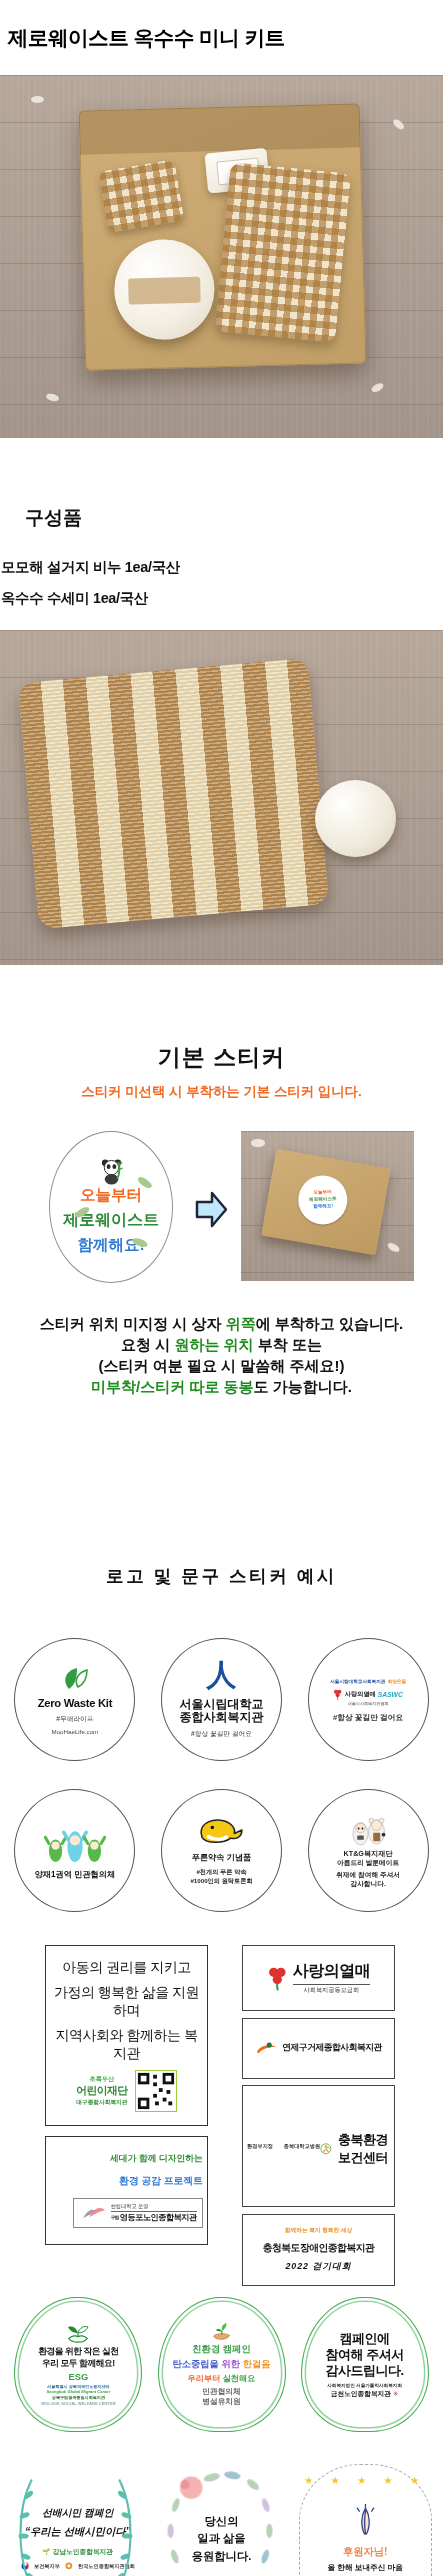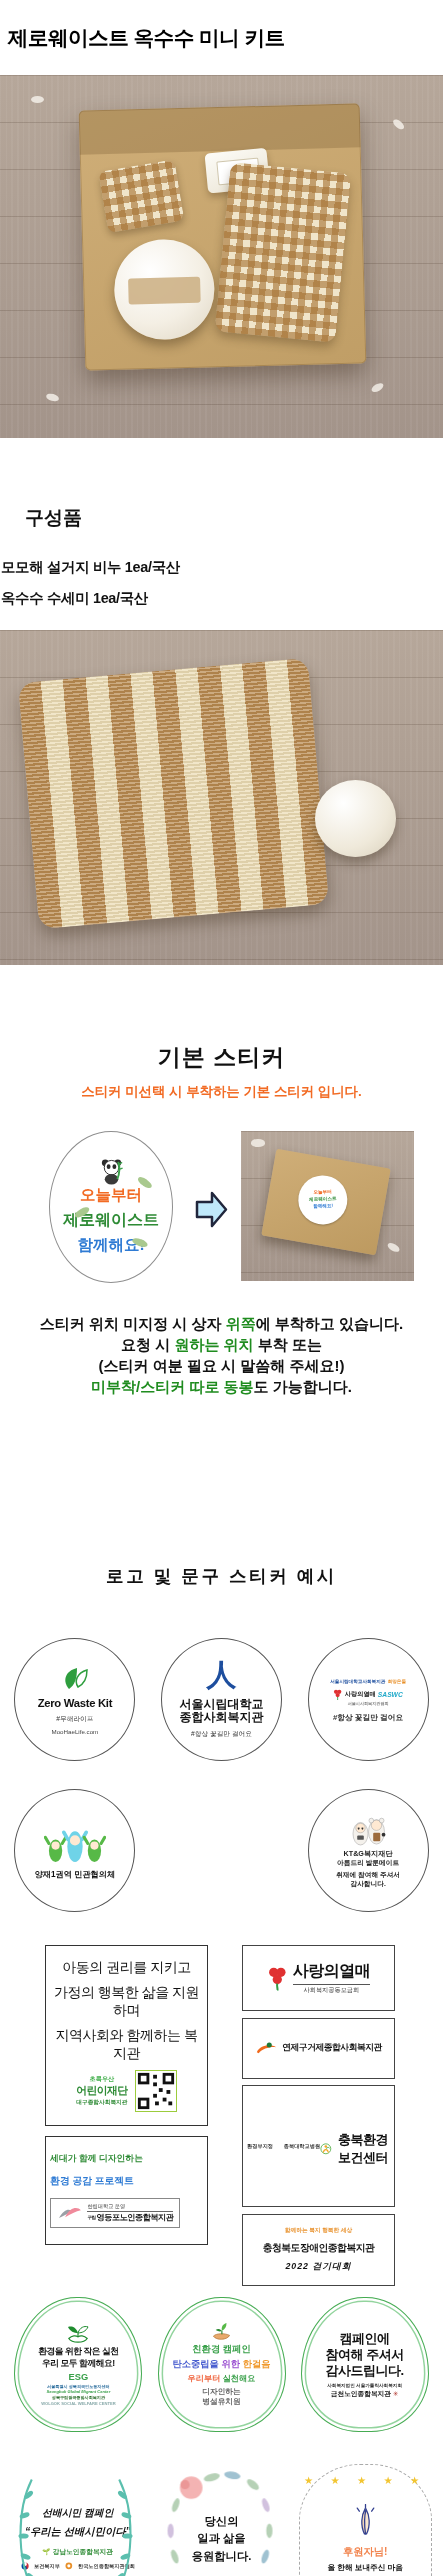--- a/index.html
+++ b/index.html
@@ -104,21 +104,21 @@
   .qr{width:40px;height:40px;border:1.5px solid #9ccc3c;background:#fff}
   .cB{height:66px;display:flex;align-items:center;justify-content:center;gap:5.2px}
   .cB .nm{font-size:16px;font-weight:800;letter-spacing:-0.5px}
   .cB .sb{font-size:6.2px;color:#333;border-top:0.8px solid #555;padding-top:1.5px;margin-top:2.1px}
   .cC{height:61px;display:flex;align-items:center;justify-content:center;gap:4.1px}
   .cC .nm{font-size:8.8px;font-weight:800;letter-spacing:-0.5px}
   .cD{height:122px;display:flex;flex-direction:row;align-items:center;justify-content:center}
   .cD .tags{display:flex;justify-content:space-between;width:92%;font-size:5.2px;font-weight:700;color:#333}
   .cD .mid{display:flex;align-items:center;gap:4.1px;margin-top:5.2px}
   .cD .nm{font-size:13px;font-weight:800;letter-spacing:-0.5px}
-  .cE{height:109px;display:flex;flex-direction:column;align-items:flex-start;justify-content:space-evenly}
+  .cE{height:109px;display:flex;flex-direction:column;align-items:flex-end;justify-content:space-evenly}
   .cE .p1{font-size:8.8px;font-weight:800;color:#2e8b35}
   .cE .p2{font-size:9.8px;font-weight:800;color:#2f7bd4}
   .cE .lg{display:flex;align-items:center;gap:4.1px;border:0.5px solid #888;padding:4.1px 5.2px}
   .cE .lgt{text-align:left}
   .cE .lgtop{font-size:5.2px;color:#333;border-bottom:0.5px solid #666;display:block;padding-bottom:1px}
   .cE .lgname{font-size:8.2px;font-weight:800;letter-spacing:-0.5px}
   .cE .lgpre{font-size:4.6px;font-weight:700;margin-right:1px;vertical-align:middle}
   .cF{height:72px;display:flex;flex-direction:column;align-items:center;justify-content:space-evenly}
   .cF .top{font-size:5.7px;font-weight:800}
   .cF .top b:nth-child(odd){color:#e8902a}
@@ -285,20 +285,30 @@
             <circle cx="22" cy="48" r="8" fill="#ffe9d2"></circle>
           <path d="M9 44 L2 32 M35 44 L42 32" stroke="#57b947" stroke-width="6" stroke-linecap="round"></path>
           <ellipse cx="60" cy="50" rx="15" ry="30" fill="#6fd3e8"></ellipse>
             <circle cx="60" cy="38" r="10" fill="#ffe9d2"></circle>
           <path d="M46 36 L38 22 M74 36 L82 22" stroke="#6fd3e8" stroke-width="7" stroke-linecap="round"></path>
           <ellipse cx="98" cy="58" rx="13" ry="22" fill="#57b947"></ellipse>
             <circle cx="98" cy="48" r="8" fill="#ffe9d2"></circle>
           <path d="M85 44 L78 32 M111 44 L118 32" stroke="#57b947" stroke-width="6" stroke-linecap="round"></path>
         </svg>
         <span class="caption">양재1권역 민관협의체</span>
+      </div>
+      <div class="oval">
+        <svg width="49" height="32" viewBox="0 0 96 62">
+          <path d="M8 32 C8 12 32 4 52 9 C70 14 76 26 73 34 L88 27 C88 41 76 46 66 43 C52 54 18 54 10 42 Z" fill="#f6c713" stroke="#222" stroke-width="3" stroke-linejoin="round"></path>
+          <circle cx="30" cy="22" r="3.4" fill="#111"></circle>
+          <path d="M22 40 C34 47 48 47 58 41" stroke="#fff" stroke-width="7" fill="none" stroke-linecap="round"></path>
+        </svg>
+        <span class="caption">푸른약속 기념품</span>
+        <span class="smallcap" style="margin-top:4.1px">#천개의 푸른 약속</span>
+        <span class="smallcap">#1000인의 원탁토론회</span>
       </div>
       <div class="oval">
         <svg width="47" height="33" viewBox="0 0 100 70">
           <ellipse cx="33" cy="44" rx="16" ry="24" fill="#f4f1ec" stroke="#999"></ellipse>
           <circle cx="33" cy="32" r="10" fill="#ffe9d2" stroke="#999"></circle>
             <path d="M29 31 a2 2 0 1 0 .1 0 M37 31 a2 2 0 1 0 .1 0" fill="#333"></path>
           <rect x="26" y="48" width="14" height="9" rx="2" fill="#555"></rect>
           <ellipse cx="67" cy="40" rx="17" ry="26" fill="#f4f1ec" stroke="#999"></ellipse>
           <circle cx="67" cy="26" r="11" fill="#ffe9d2" stroke="#999"></circle>
             <circle cx="56" cy="16" r="5" fill="#f4f1ec" stroke="#999"></circle>
@@ -422,21 +432,21 @@
       <div class="gov">
         <svg width="27" height="20.6" viewBox="0 0 70 52">
           <path d="M36 22 C34 12 38 5 48 2 C48 12 44 19 36 22Z" fill="#57b947"></path>
           <path d="M36 22 C30 16 24 16 20 20 C26 24 32 25 36 22Z" fill="#2e8b35"></path>
           <path d="M14 36 C22 28 44 28 56 34 C50 46 22 48 14 36Z" fill="#e8a96c" stroke="#b97c3e" stroke-width="2"></path>
           <path d="M36 22 L36 31" stroke="#2e8b35" stroke-width="3"></path>
         </svg>
         <span class="camp"><b class="c-grn">친환경 캠페인</b></span>
         <span class="camp" style="margin-top:2.1px"><b class="c-blu">탄소중립을</b><b class="c-pur"> 위한 </b><b class="c-orn">한걸음</b></span>
         <span class="camp" style="margin-top:2.1px;font-size:8.2px"><b class="c-red">우리부터</b><b class="c-grn"> 실천해요</b></span>
-        <span class="org"><span>디자인하는</span><br><span>병설유치원</span></span>
+        <span class="org"><span>민관협의체</span><br><span>병설유치원</span></span>
       </div>
       <div class="gov">
         <span class="big">
           <span>캠페인에</span><br>
           <span>참여해 주셔서</span><br>
           <span>감사드립니다.</span>
         </span>
         <span class="cath">사회복지법인 서울가톨릭사회복지회</span>
         <span class="geum"><span>금천노인종합복지관</span> <b style="color:#b0342c">✳</b></span>
       </div>

